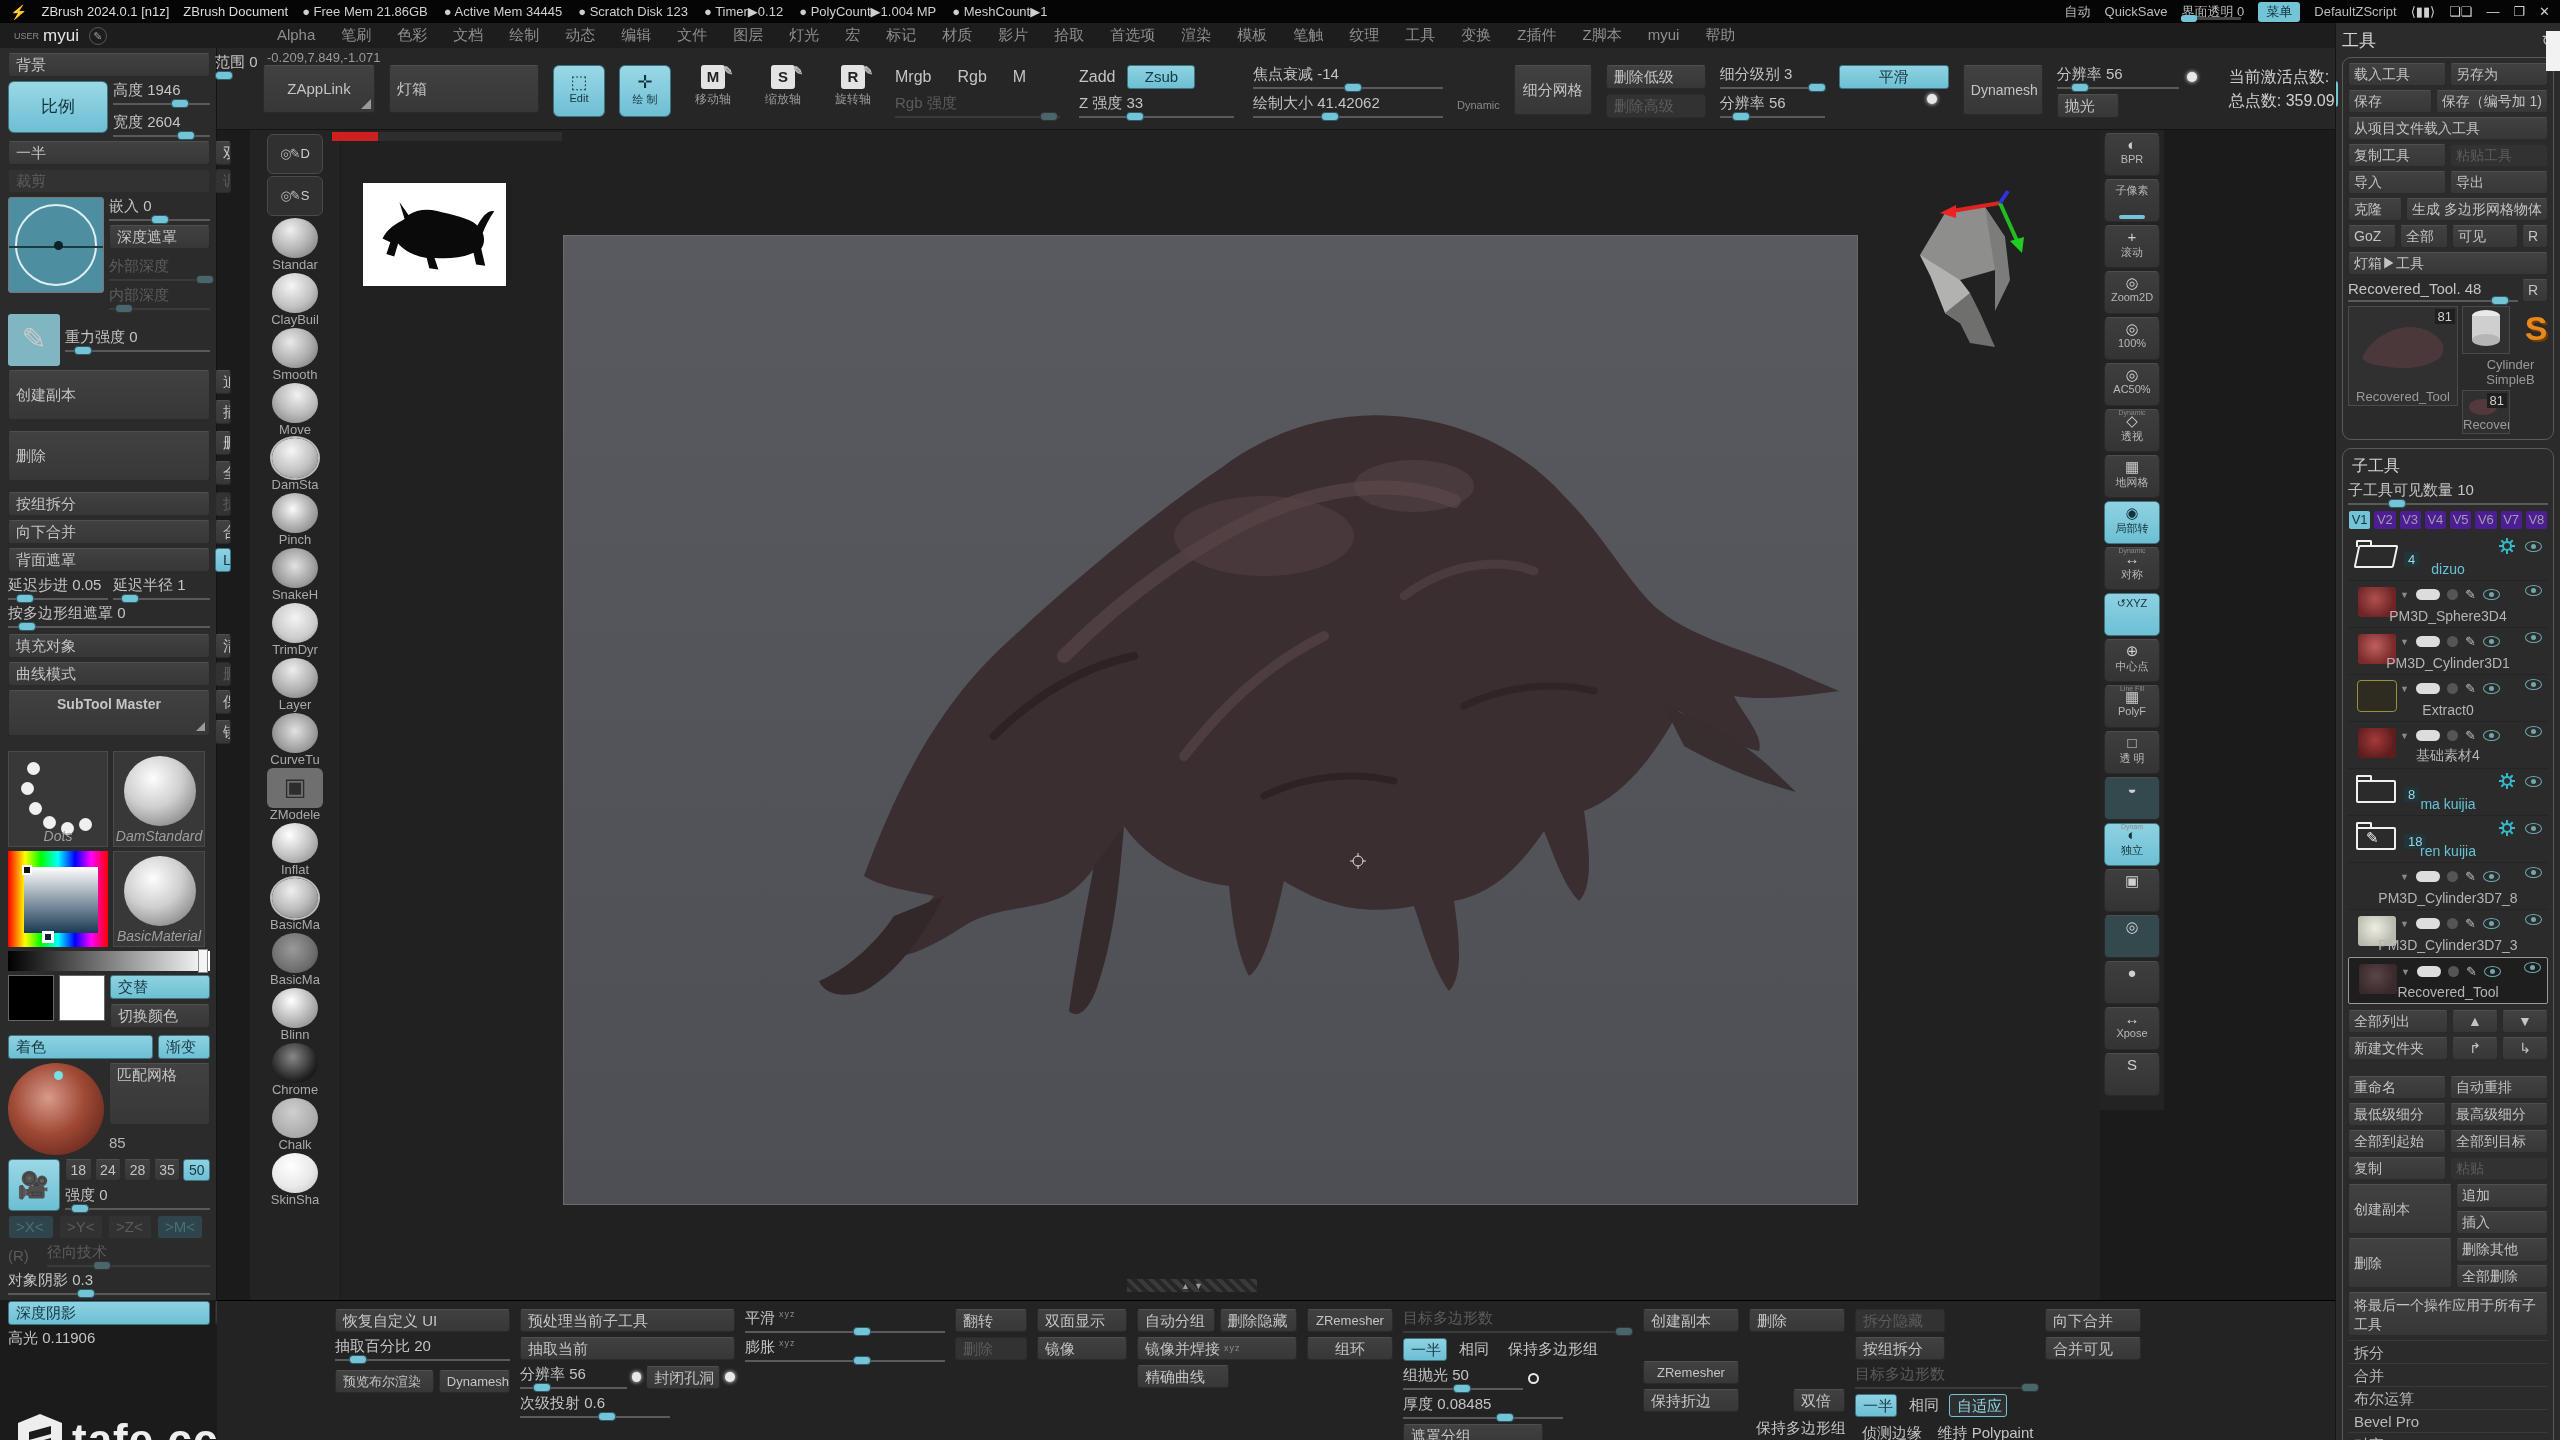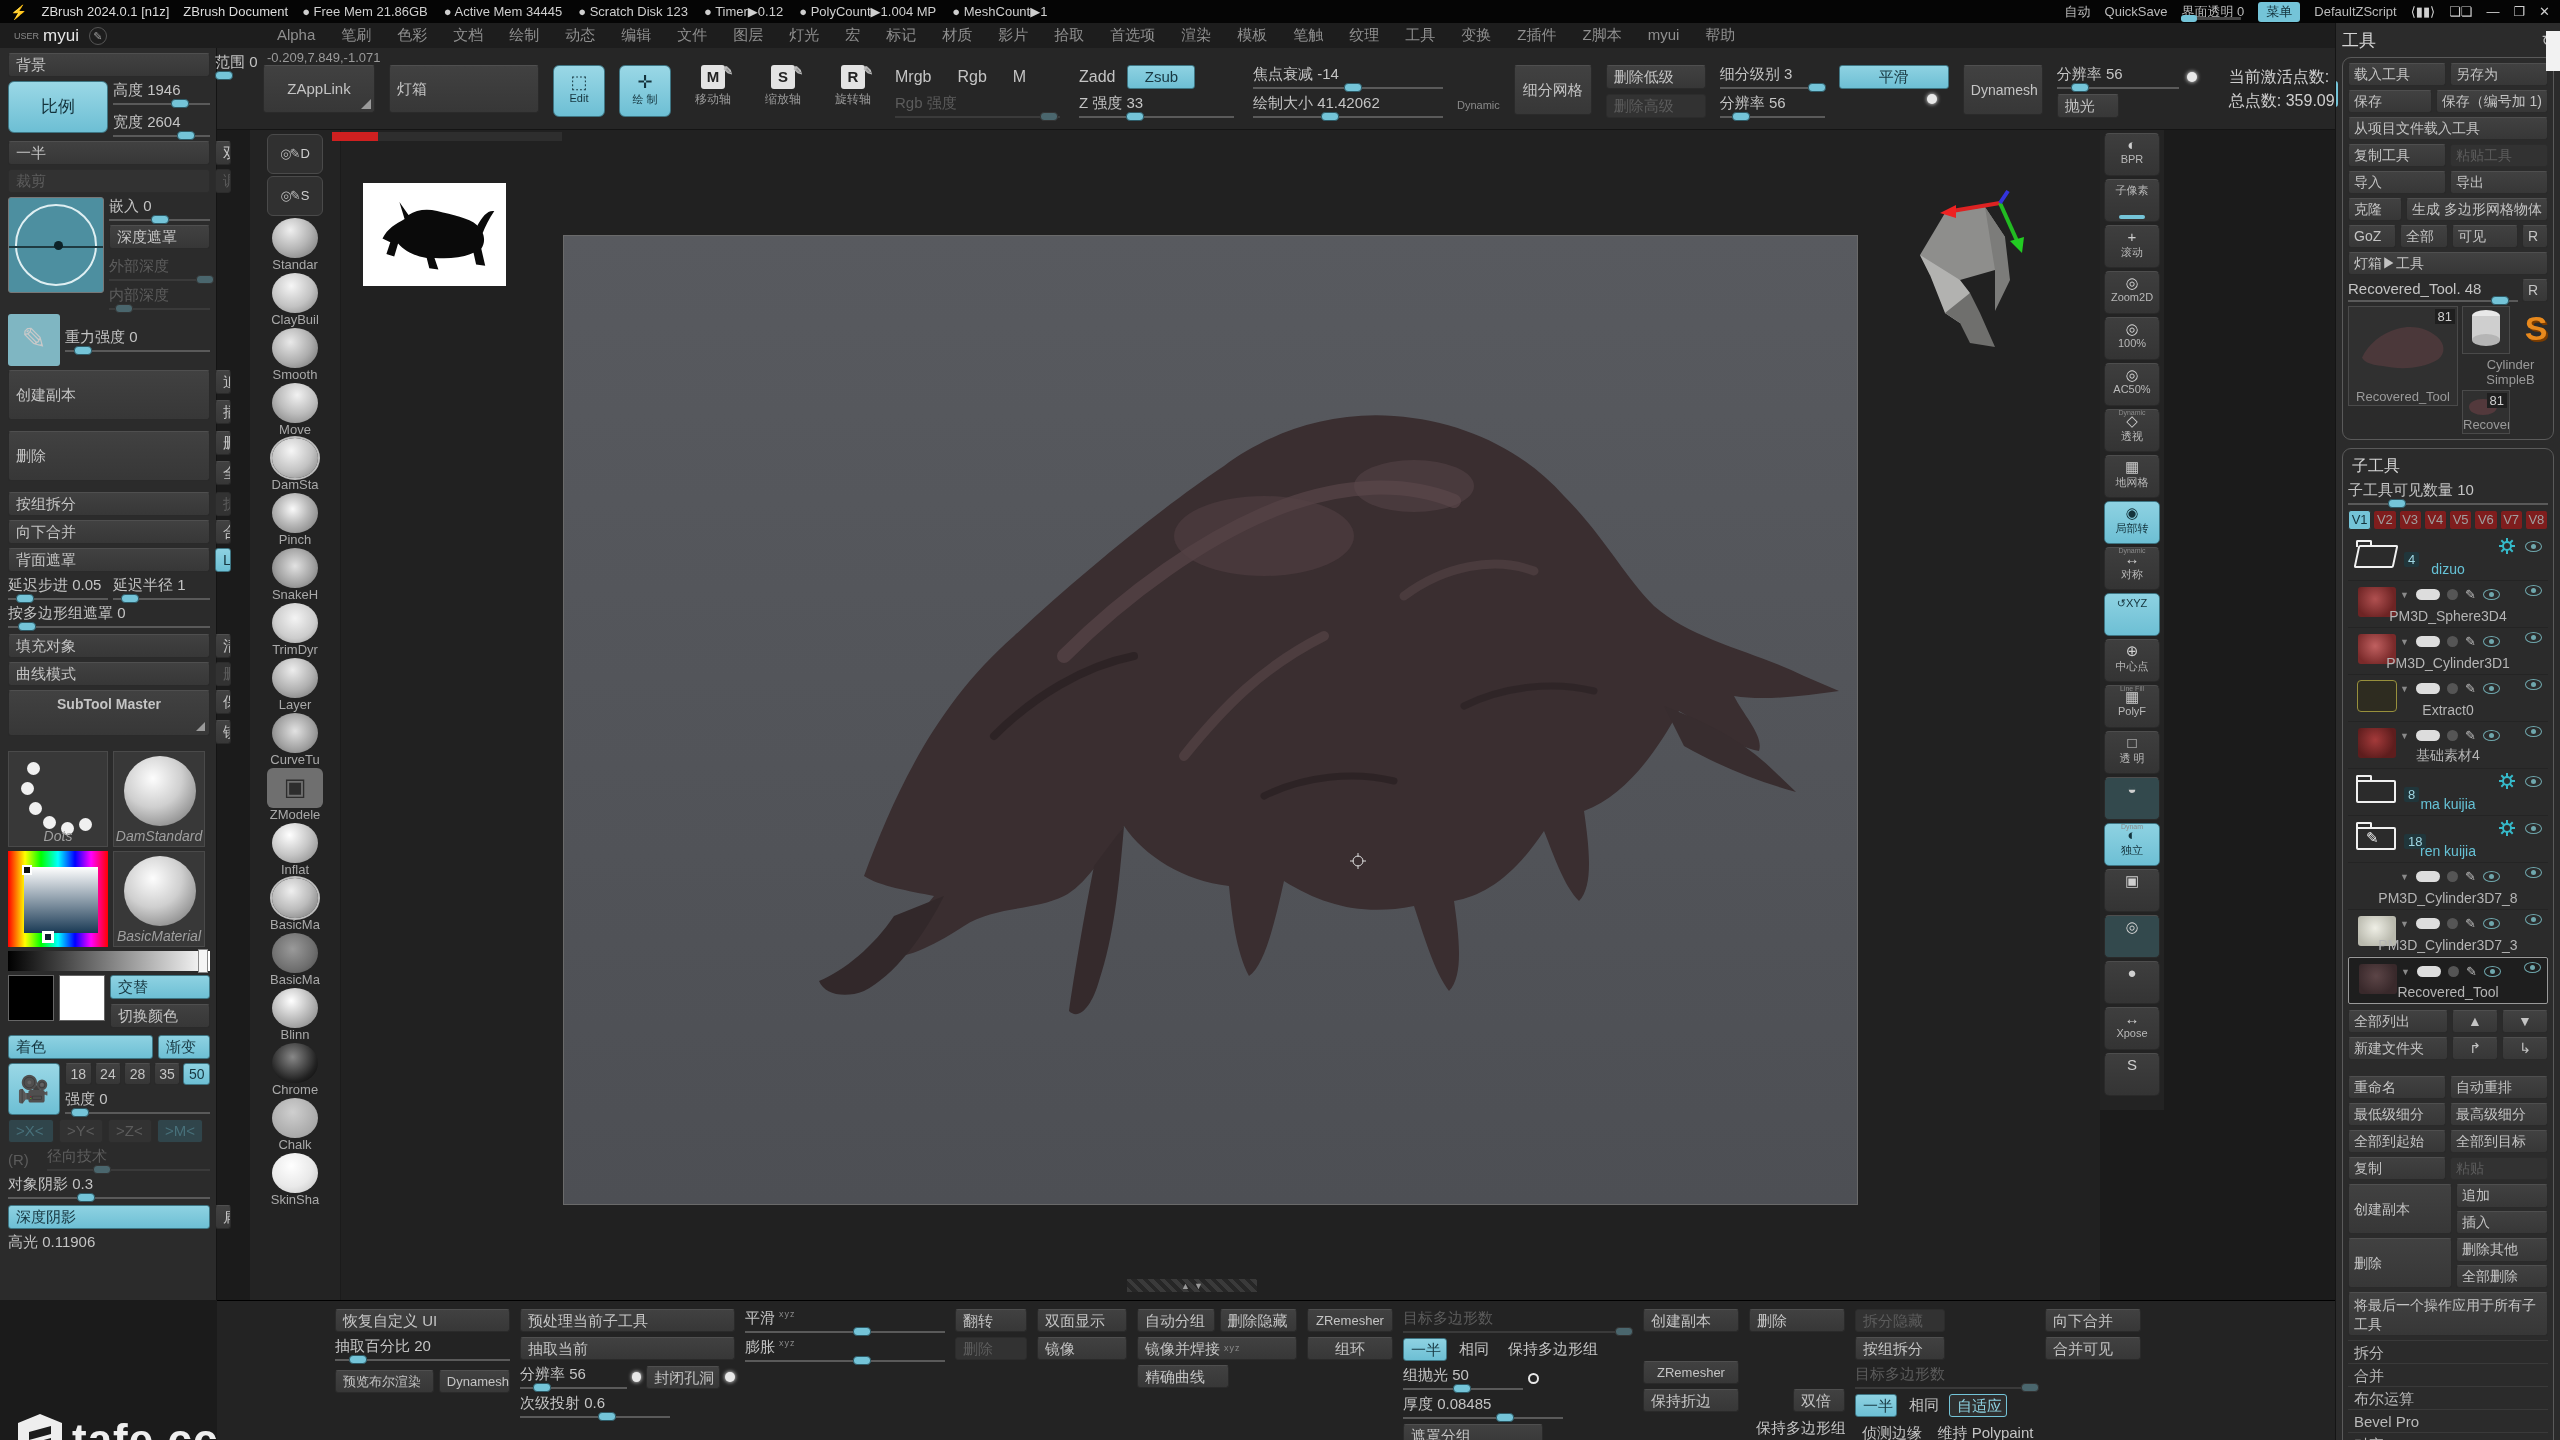--- a/index.html
+++ b/index.html
@@ -148,21 +148,21 @@
   .prow{display:flex;gap:4px;margin-bottom:4px;}
   .prow .b{flex:1;font-size:14px;height:23px;line-height:21px;padding:0 5px;}
   .prow .b.fix{flex:none;}
   #tool-thumbs{display:flex;gap:4px;margin-top:2px;}
   .tthumb{position:relative;background:#303030;border:1px solid #4a4a4a;}
   .tthumb .badge{position:absolute;right:2px;top:2px;background:#1f1f1f;color:#cfcfcf;font-size:13px;padding:0 3px;}
   .tthumb .tlab{position:absolute;left:0;right:0;bottom:1px;font-size:13px;color:#9a9a9a;text-align:center;white-space:nowrap;overflow:hidden;}
   #simpleb{width:46px;height:46px;color:#e8891d;font-size:34px;font-weight:bold;text-align:center;line-height:44px;text-shadow:2px 2px 0 #7a3c00;background:transparent;border:none;}
   #cylthumb svg{display:block;margin:2px auto 0;}
   .sttabs{display:flex;gap:2px;margin:4px 0;}
-  .sttabs .tab{flex:1;text-align:center;font-size:13px;color:#9f9f9f;background:#7f1d1d;border:1px solid #2a2a2a;border-radius:3px;height:20px;line-height:18px;}
+  .sttabs .tab{flex:1;text-align:center;font-size:13px;color:#9f9f9f;background:#4c1d95;border:1px solid #2a2a2a;border-radius:3px;height:20px;line-height:18px;}
   .sttabs .tab.on{background:#74c4d8;color:#14333c;}
   #strows{position:relative;}
   #stscroll{position:absolute;left:-5px;top:58px;width:7px;height:26px;background:#74c4d8;border-radius:3px;}
   .strow{position:relative;height:47px;border-bottom:1px solid #242424;}
   .strow .thumb{position:absolute;left:10px;top:6px;width:38px;height:30px;border-radius:3px;}
   .strow.red .thumb{background:radial-gradient(circle at 45% 40%,#b05050,#6e2424 70%);}
   .strow.red2 .thumb{background:radial-gradient(circle at 45% 40%,#c06060,#7a2a2a 70%);}
   .strow.red3 .thumb{background:radial-gradient(circle at 45% 40%,#a43a3a,#5e1d1d 70%);}
   .strow.wire .thumb{background:#2e2c20;outline:1px solid #98903c;}
   .strow.white .thumb{background:radial-gradient(circle at 45% 40%,#efefe6,#b9b9ad 70%);}
@@ -522,20 +522,26 @@
     <div class="ltrow">
       <span class="swatch" style="background:#000"></span>
       <span class="swatch" style="background:#fff"></span>
       <div style="flex:1"><span class="b cy" style="width:100%">交替</span><span class="b" style="width:100%;margin-top:2px">切换颜色</span></div>
     </div>
     <div class="ltrow">
         <span class="b cy" style="flex:1">着色</span>
         <span class="b cy" style="width:52px">渐变</span>
       </div>
     <div class="ltrow">
+      <div id="red-sphere" class="c1">
+          <i></i>
+        </div>
+      <div class="c2"><span class="b" style="width:100%;height:62px">匹配网格</span><div style="margin-top:6px;color:#b5b5b5">85</div></div>
+    </div>
+    <div class="ltrow">
       <div id="cam-btn">🎥</div>
       <div class="c2">
         <div style="display:flex;gap:3px">
           <span class="b fnum">18</span>
           <span class="b fnum">24</span>
           <span class="b fnum">28</span>
           <span class="b fnum">35</span>
           <span class="b fnum cy">50</span>
         </div>
         <div class="sl" style="margin-top:5px">

